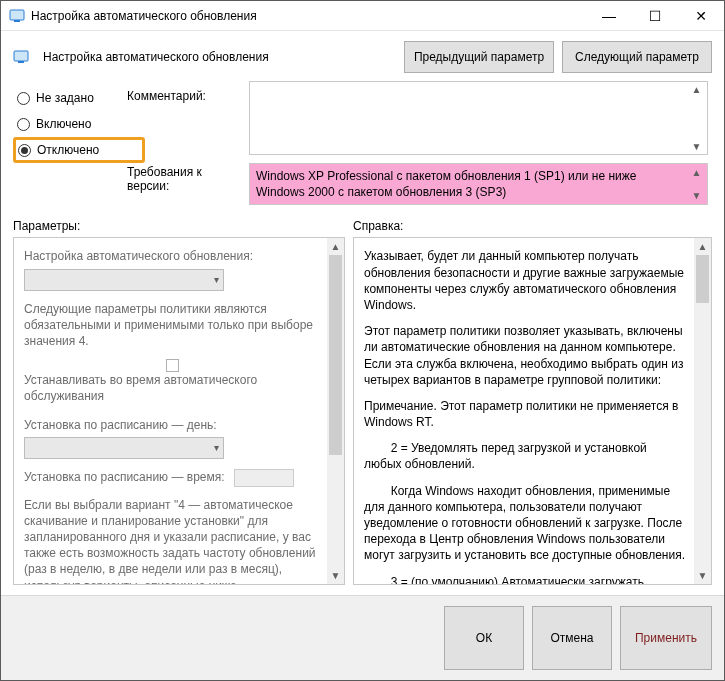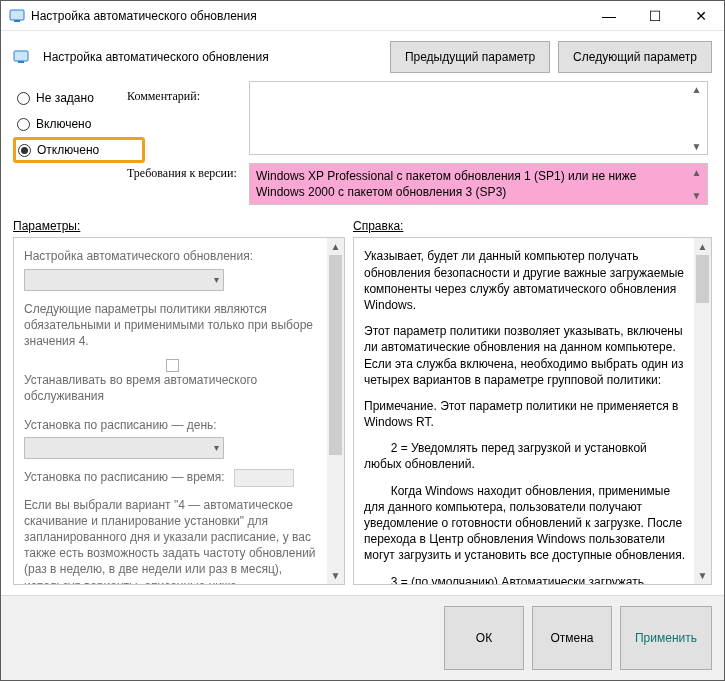--- a/index.html
+++ b/index.html
@@ -48,22 +48,22 @@
   .header-title{font-size:12px;}
   .btn {
     border:1px solid #adadad;
     background:#e1e1e1;
     padding:24px 14px;
     font-size:12px;
     font-family:inherit;
     cursor:pointer;
     min-width:80px;
   }
-  .btn:disabled{ color:#0f766e; }
-  .btn.nav{ min-width:150px; padding:8px 14px;}
+  .btn:disabled{ color:#7f1d1d; }
+  .btn.nav{ min-width:150px; padding:8px 4px;}
   .top-area{
     display:flex;
     padding: 0 16px;
     gap:2px;
   }
   .radio-col{
     width:108px;
     padding-top:4px;
   }
   .radio-item{
@@ -79,21 +79,20 @@
   }
   .radio-outer{
     width:13px;height:13px;border:1px solid #333;border-radius:50%;
     display:flex;align-items:center;justify-content:center;
     flex-shrink:0;
   }
   .radio-inner{width:7px;height:7px;border-radius:50%;background:#333;}
   .label-col{
     width:120px;
     padding-top:4px;
-    font-family:Liberation Serif, serif;
   }
   .field-col{
     flex:1;
     display:flex;flex-direction:column;gap:8px;
   }
   .comment-box{
     border:1px solid #c8c8c8;
     height:74px;
     background:#fff;
     position:relative;
@@ -108,21 +107,20 @@
     padding:4px 20px 4px 6px;
     background:#f9a8d4;
     line-height:1.35;
     position:relative;
   }
   .version-box .sb{position:absolute;right:2px;top:2px;bottom:2px;width:17px;display:flex;flex-direction:column;justify-content:space-between;}
   .panels-header{
     display:flex;
     padding:6px 12px 4px;
     margin-top:8px;
-    text-decoration:underline;
   }
   .panels-header .left{width:340px;}
   .panels{
     flex:1;
     display:flex;
     gap:8px;
     padding:0 12px;
     min-height:0;
   }
   .panel{

